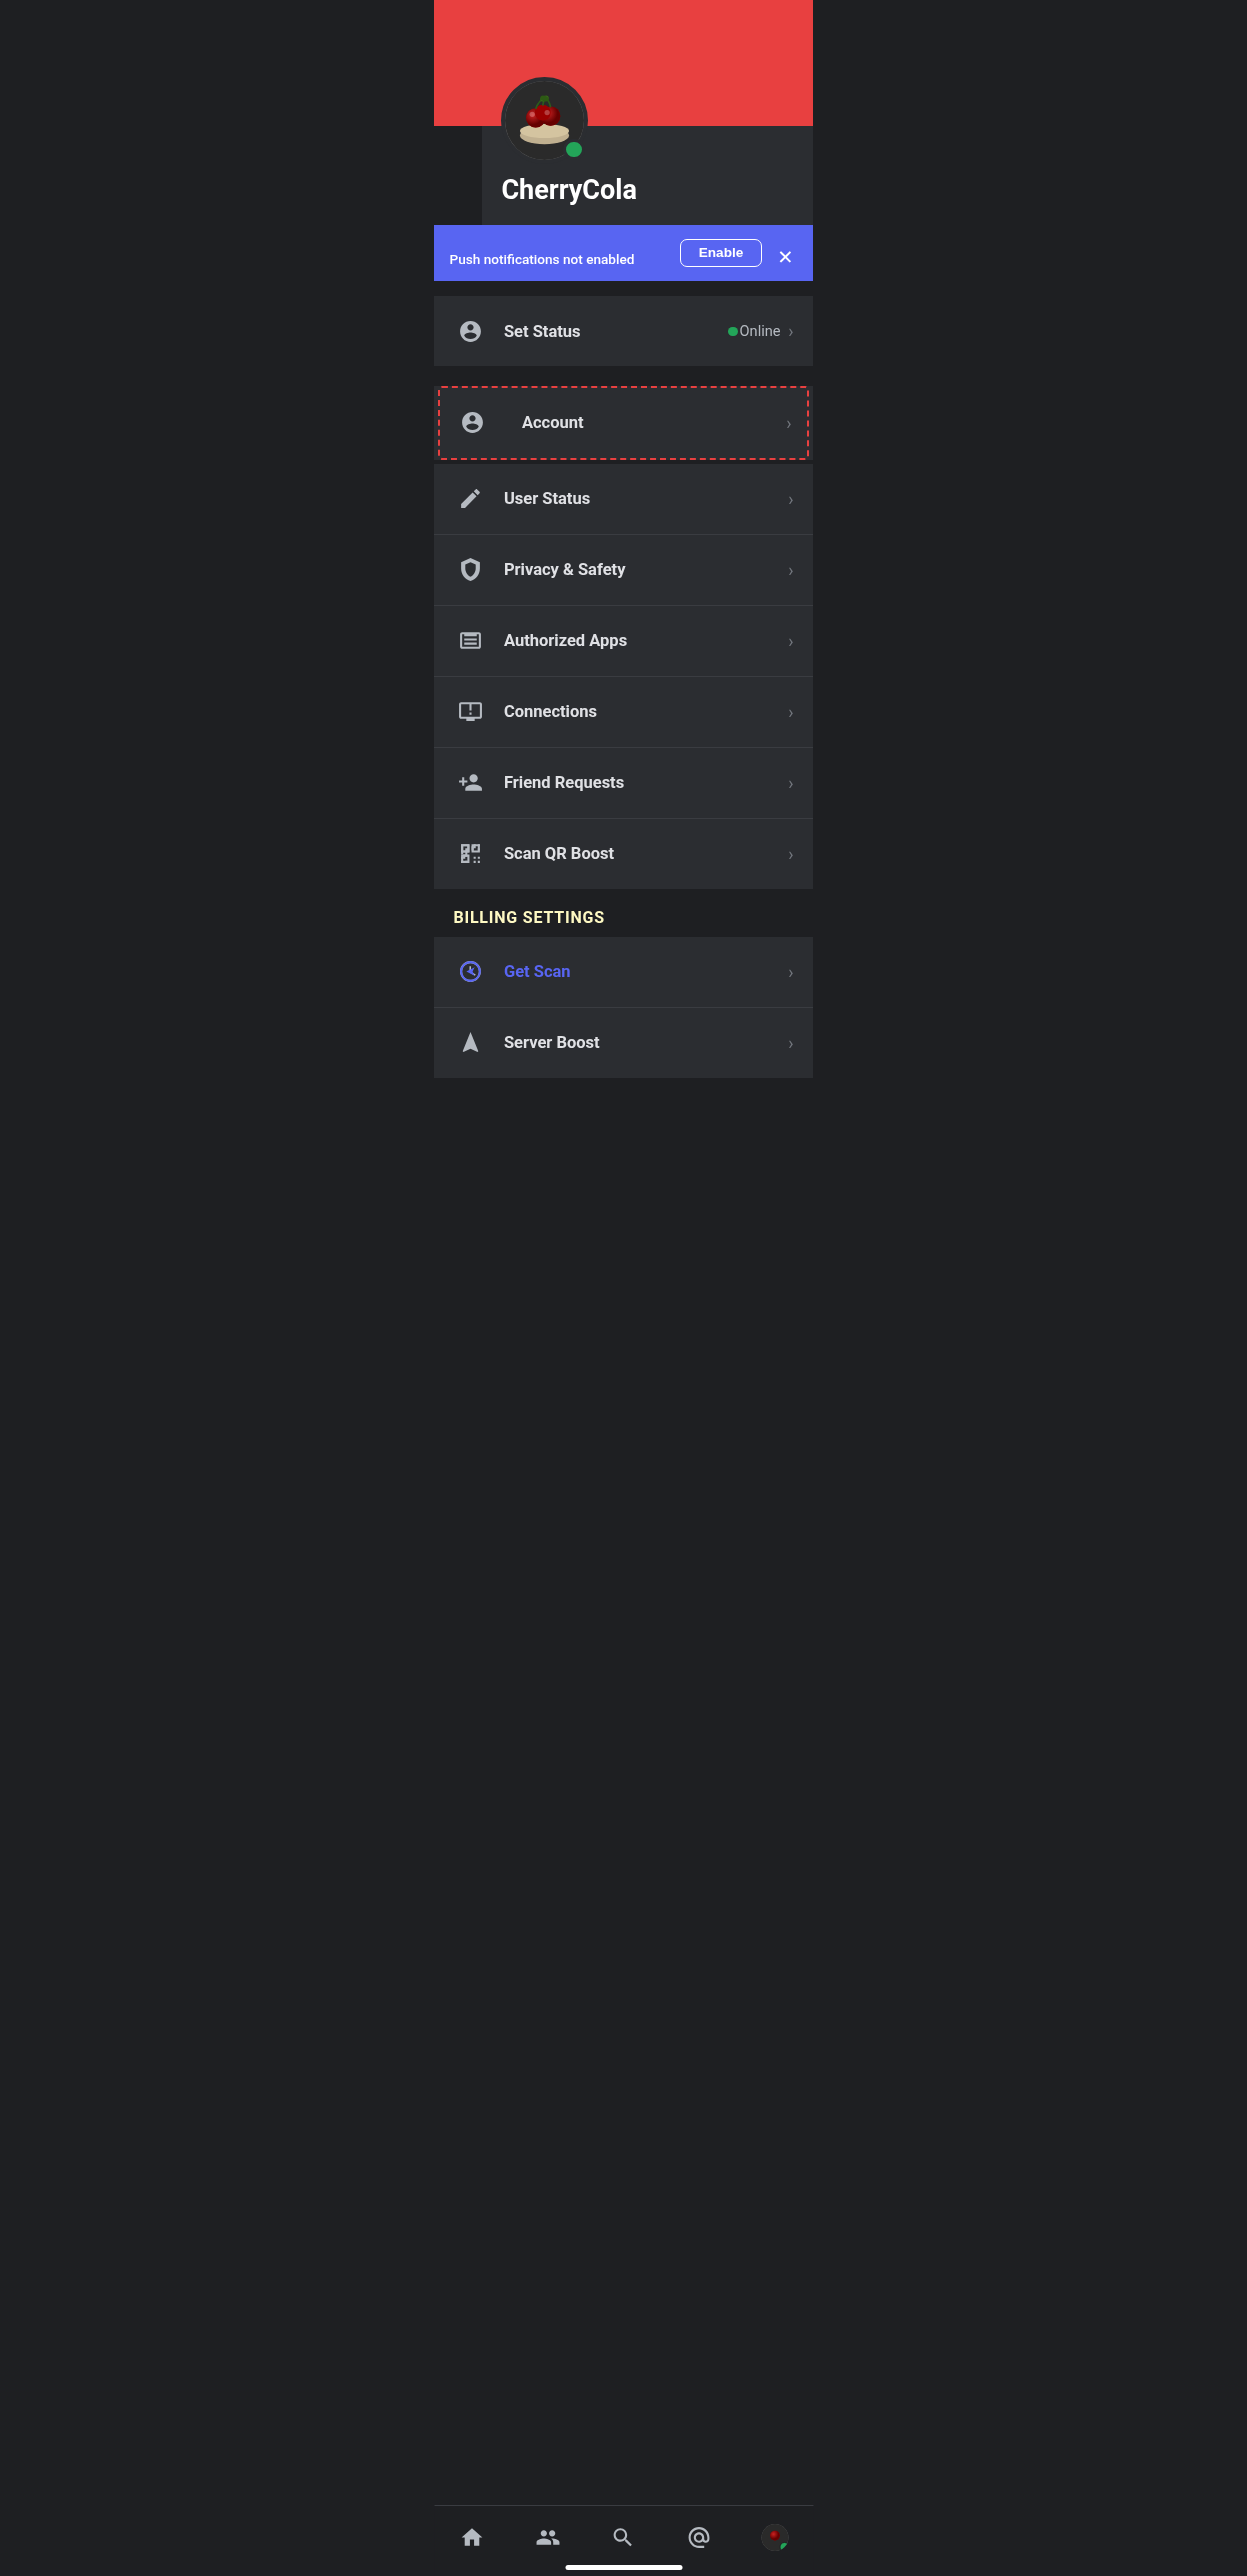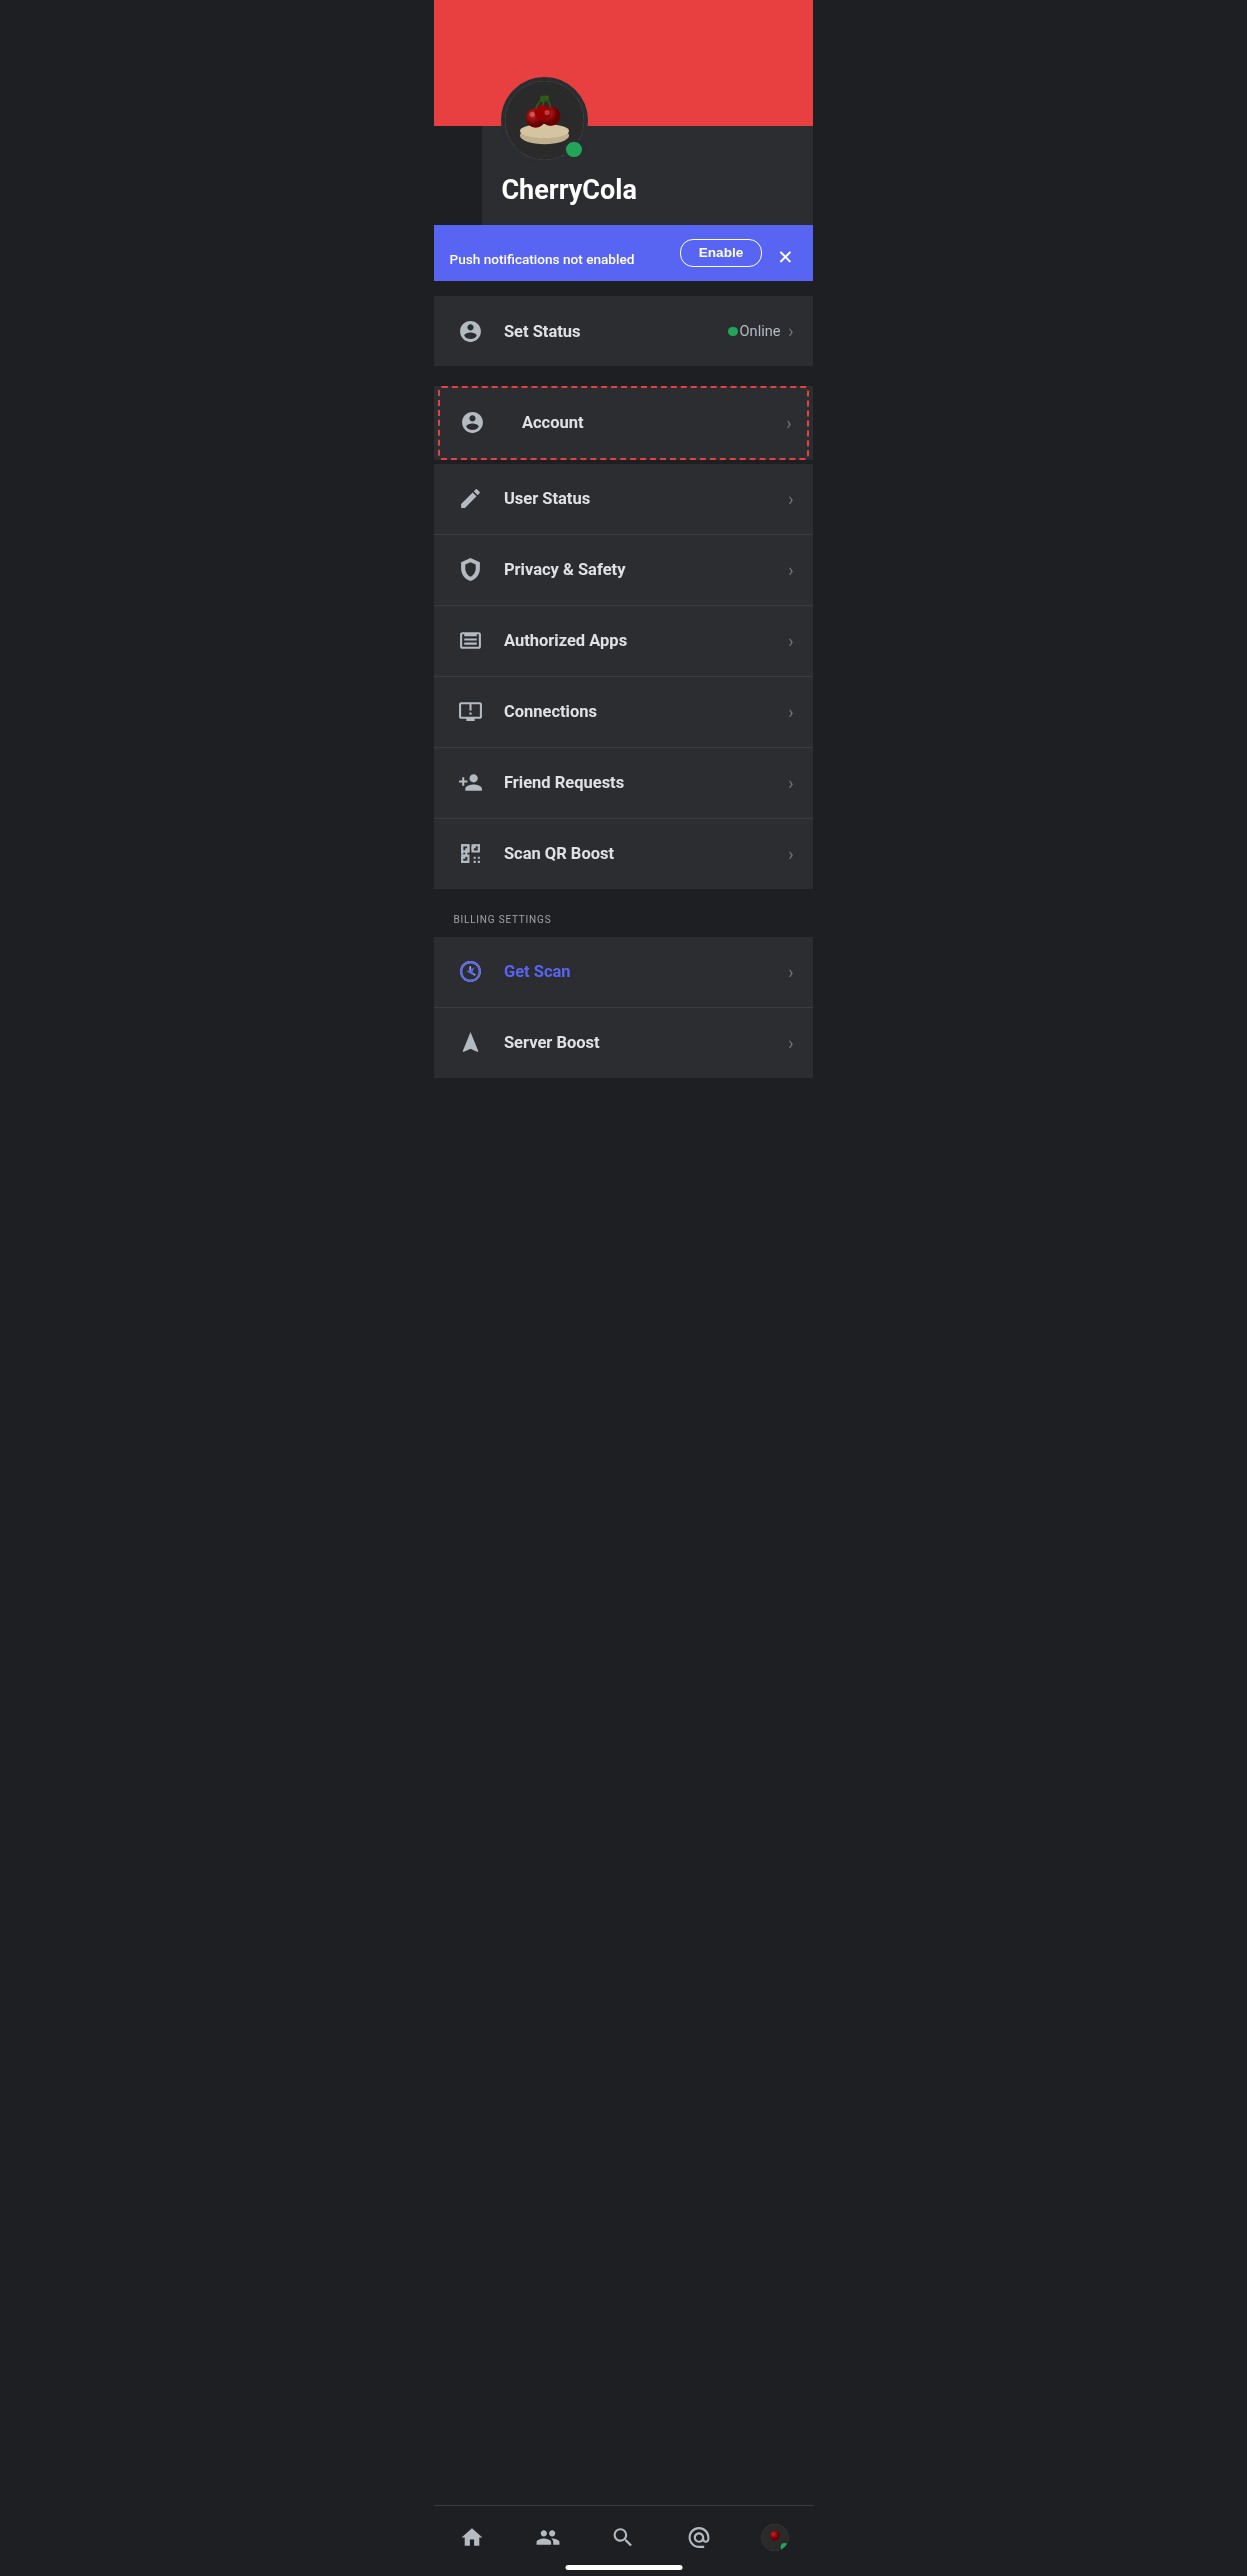--- a/index.html
+++ b/index.html
@@ -90,21 +90,21 @@
       flex: 1;
     }
 
     .enable-btn {
       background: transparent;
       border: 1.9px solid #fff;
       color: #fff;
       font-size: 13.6px;
       font-weight: 600;
       padding: 5.8px 17.5px;
-      border-radius: 13px;
+      border-radius: 7px;
       cursor: pointer;
     }
 
     .close-btn {
       background: transparent;
       border: none;
       color: #fff;
       font-size: 19.4px;
       cursor: pointer;
       padding: 0 3.9px;
@@ -192,23 +192,23 @@
       gap: 16px;
     }
 
     
     .billing-header {
       background: #1e1f22;
       padding: 19.4px 19.4px 9.7px 19.4px;
     }
 
     .billing-title {
-      color: #a3a3a3;
-      font-size: 10px;
-      font-weight: 400;
+      color: #fef9c3;
+      font-size: 16px;
+      font-weight: 700;
       letter-spacing: 0.8px;
       text-transform: uppercase;
     }
 
     
     .bottom-nav {
       background: #1e1f22;
       border-top: 1px solid #3a3c41;
       display: flex;
       align-items: center;

